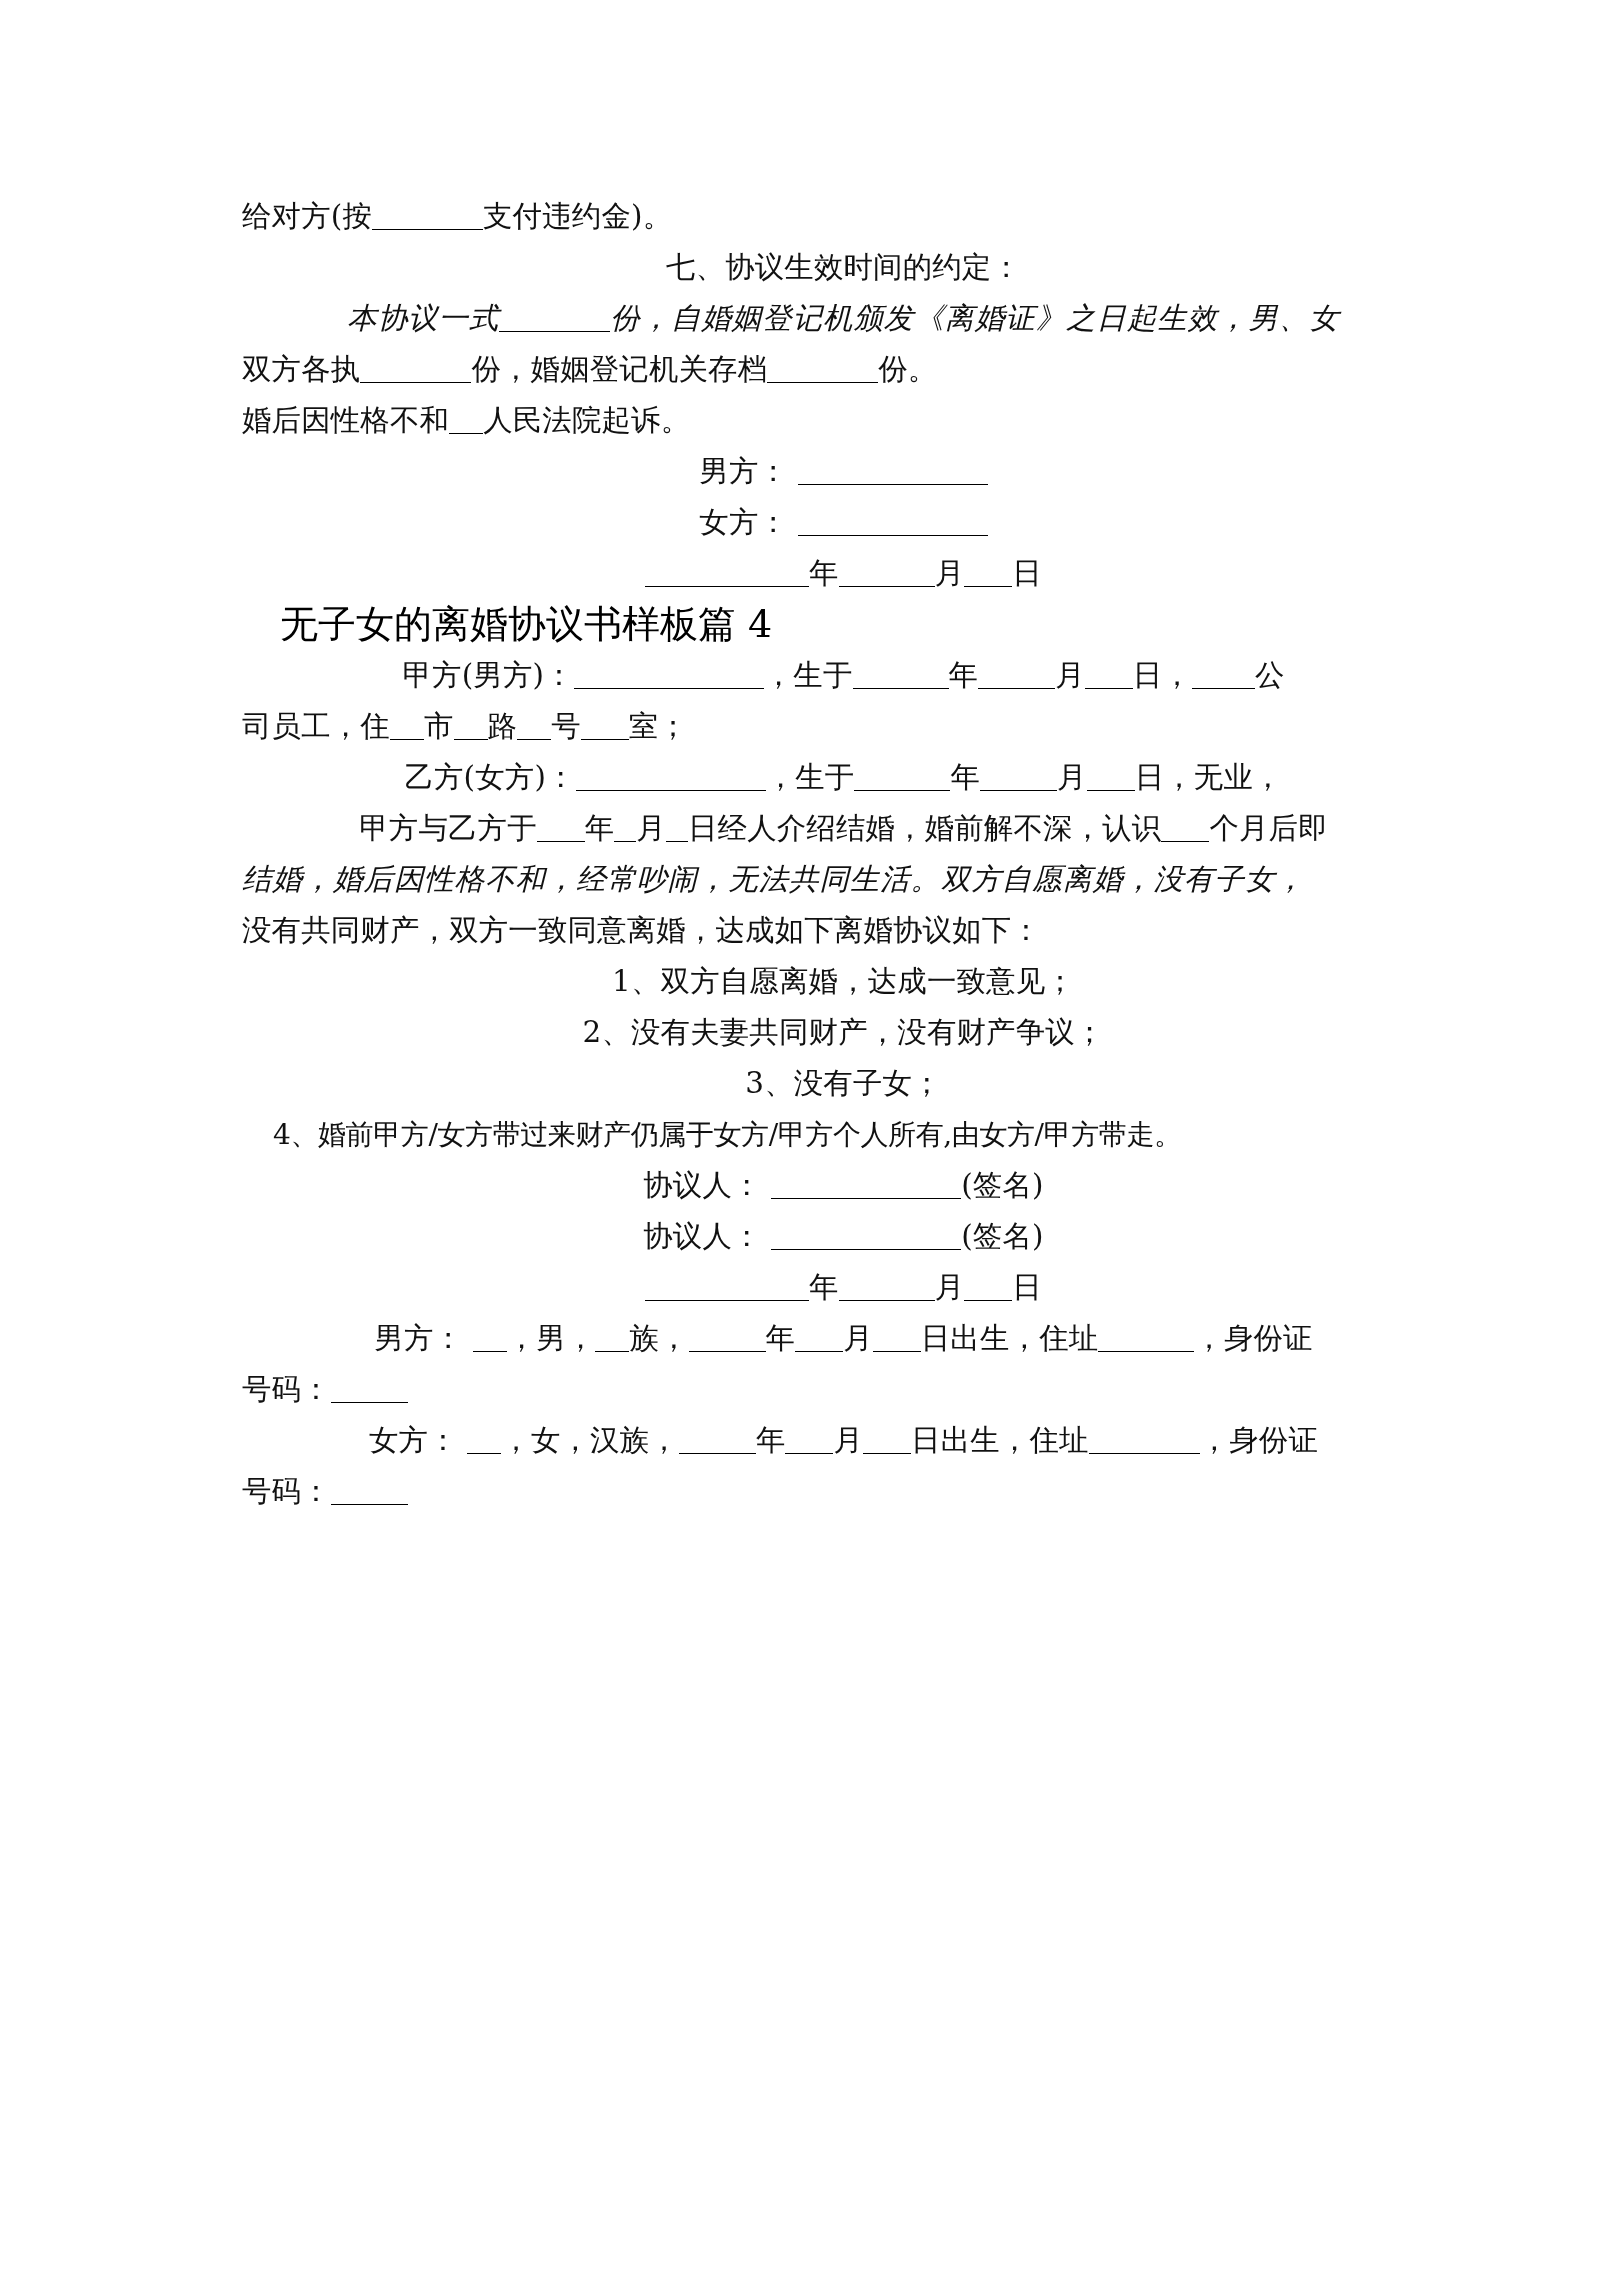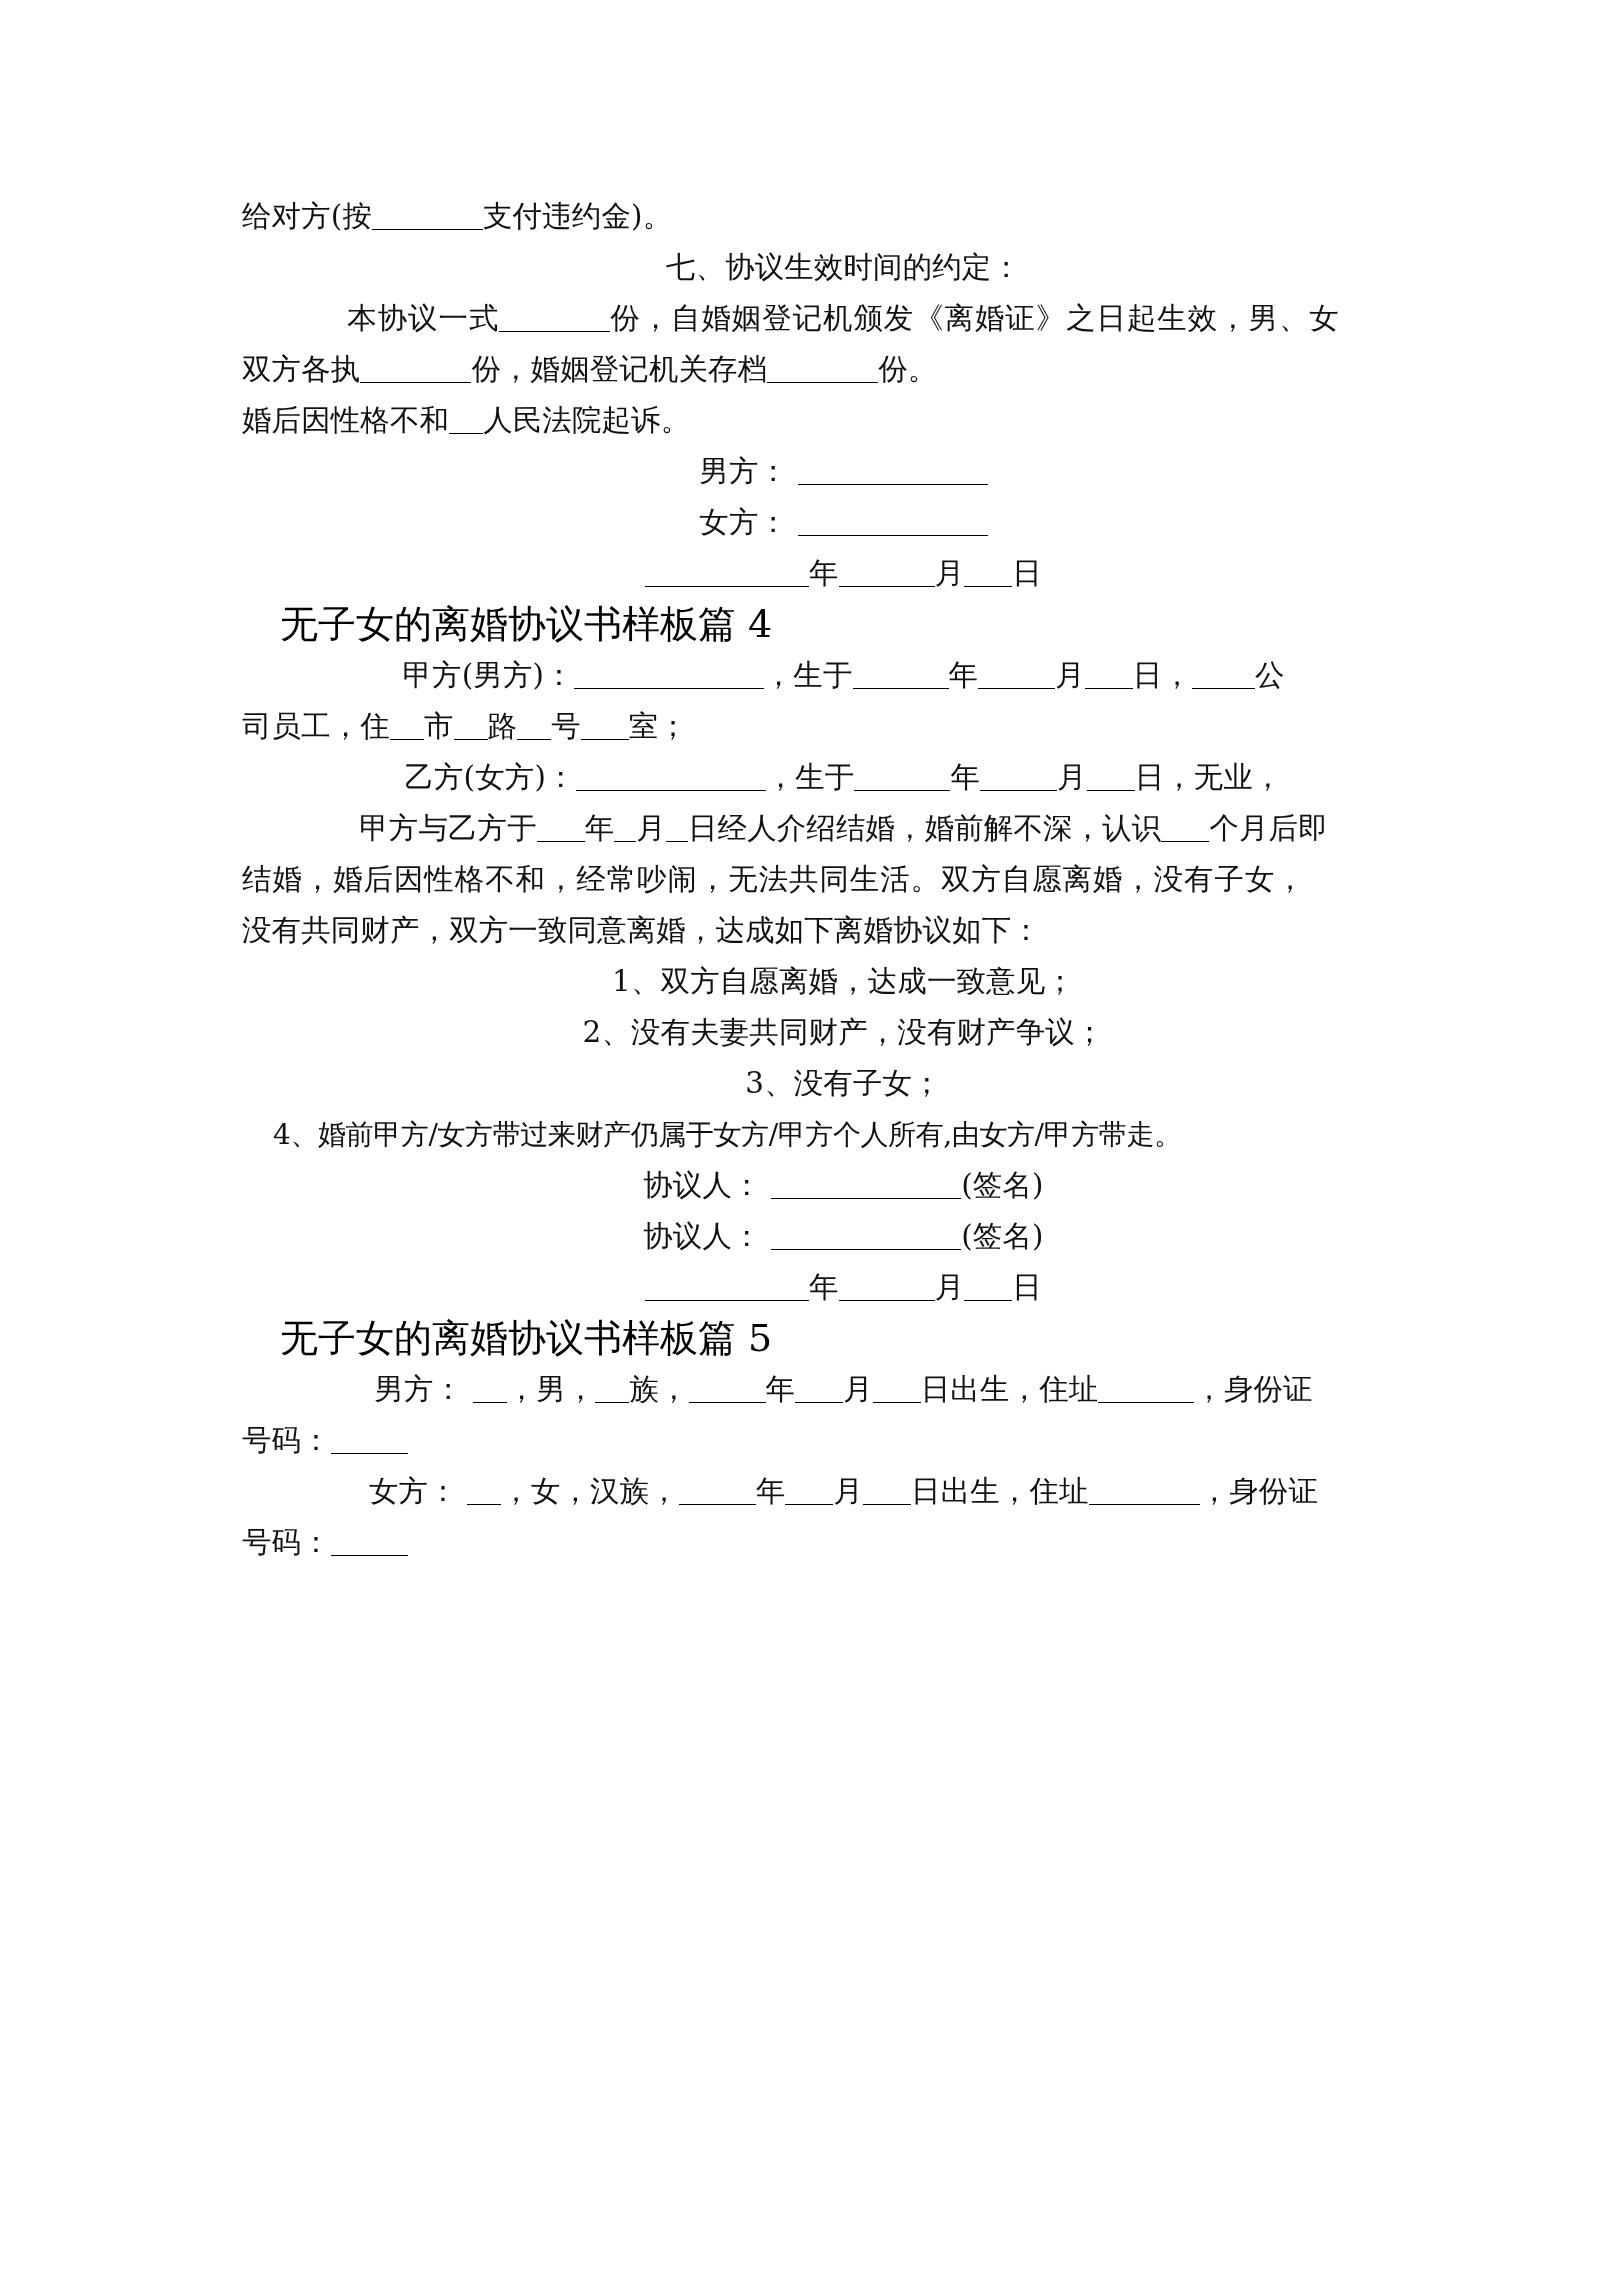--- a/index.html
+++ b/index.html
@@ -45,20 +45,21 @@
 
   
   .indent {
     padding-left: 63px;
     text-align: center;
   }
 
   
   .wide {
     letter-spacing: 1px;
+    font-style: italic;
   }
   
   .tight {
     letter-spacing: -0.4px;
     font-size: 28px;
   }
 
   .section-head {
     font-size: 38px;
     line-height: 51px;
@@ -168,23 +169,20 @@
       <span>协议人：</span>&nbsp;<span class="blank b9"></span><span>(签名)</span>
     </div>
     <div class="line indent">
       <span>协议人：</span>&nbsp;<span class="blank b9"></span><span>(签名)</span>
     </div>
 
     <div class="line indent">
       <span class="blank b8"></span><span>年</span><span class="blank b6"></span><span>月</span><span class="blank b3"></span><span>日</span>
     </div>
 
-    <div class="section-head">
-      <span>无子女的离婚协议书样板篇 5</span>
-    </div>
 
     <div class="line indent">
       <span>男方：</span>&nbsp;<span class="blank b2"></span><span>，男，</span><span class="blank b2"></span><span>族，</span><span class="blank b5"></span><span>年</span><span class="blank b3"></span><span>月</span><span class="blank b3"></span><span>日出生，住址</span><span class="blank b6"></span><span>，身份证</span>
     </div>
 
     <div class="line">
       <span>号码：</span><span class="blank b5"></span>
     </div>
 
     <div class="line indent">

